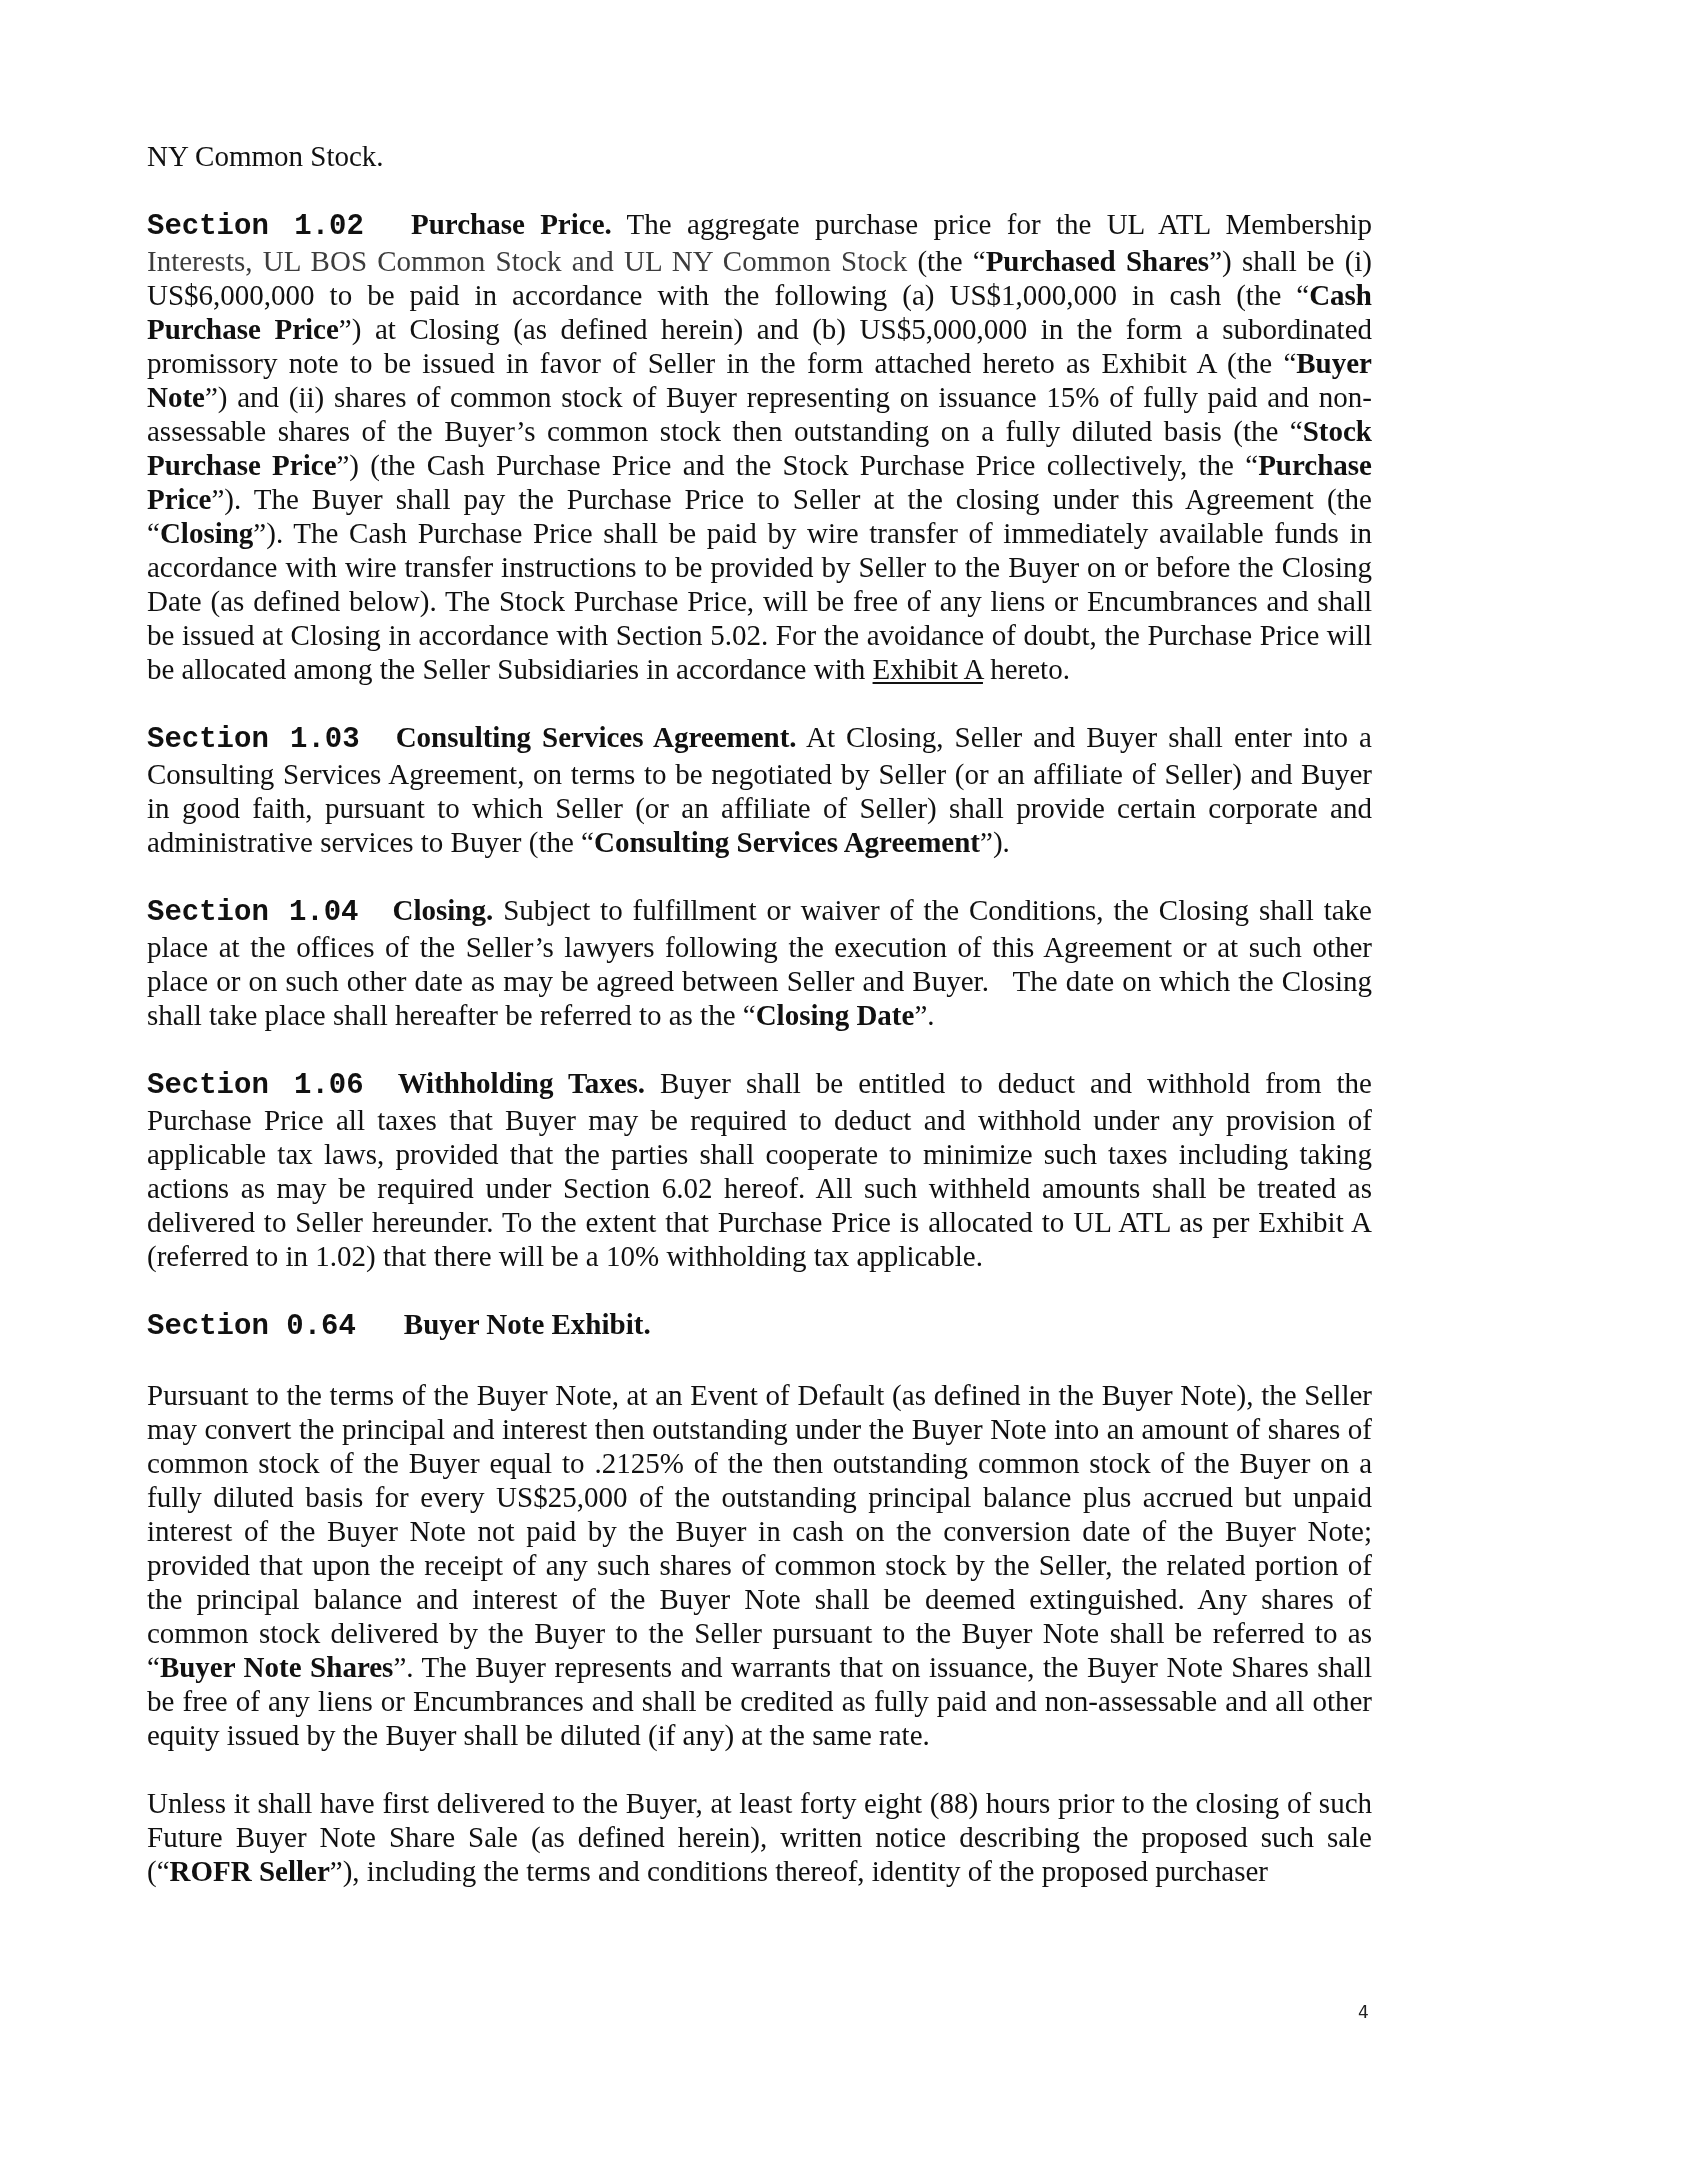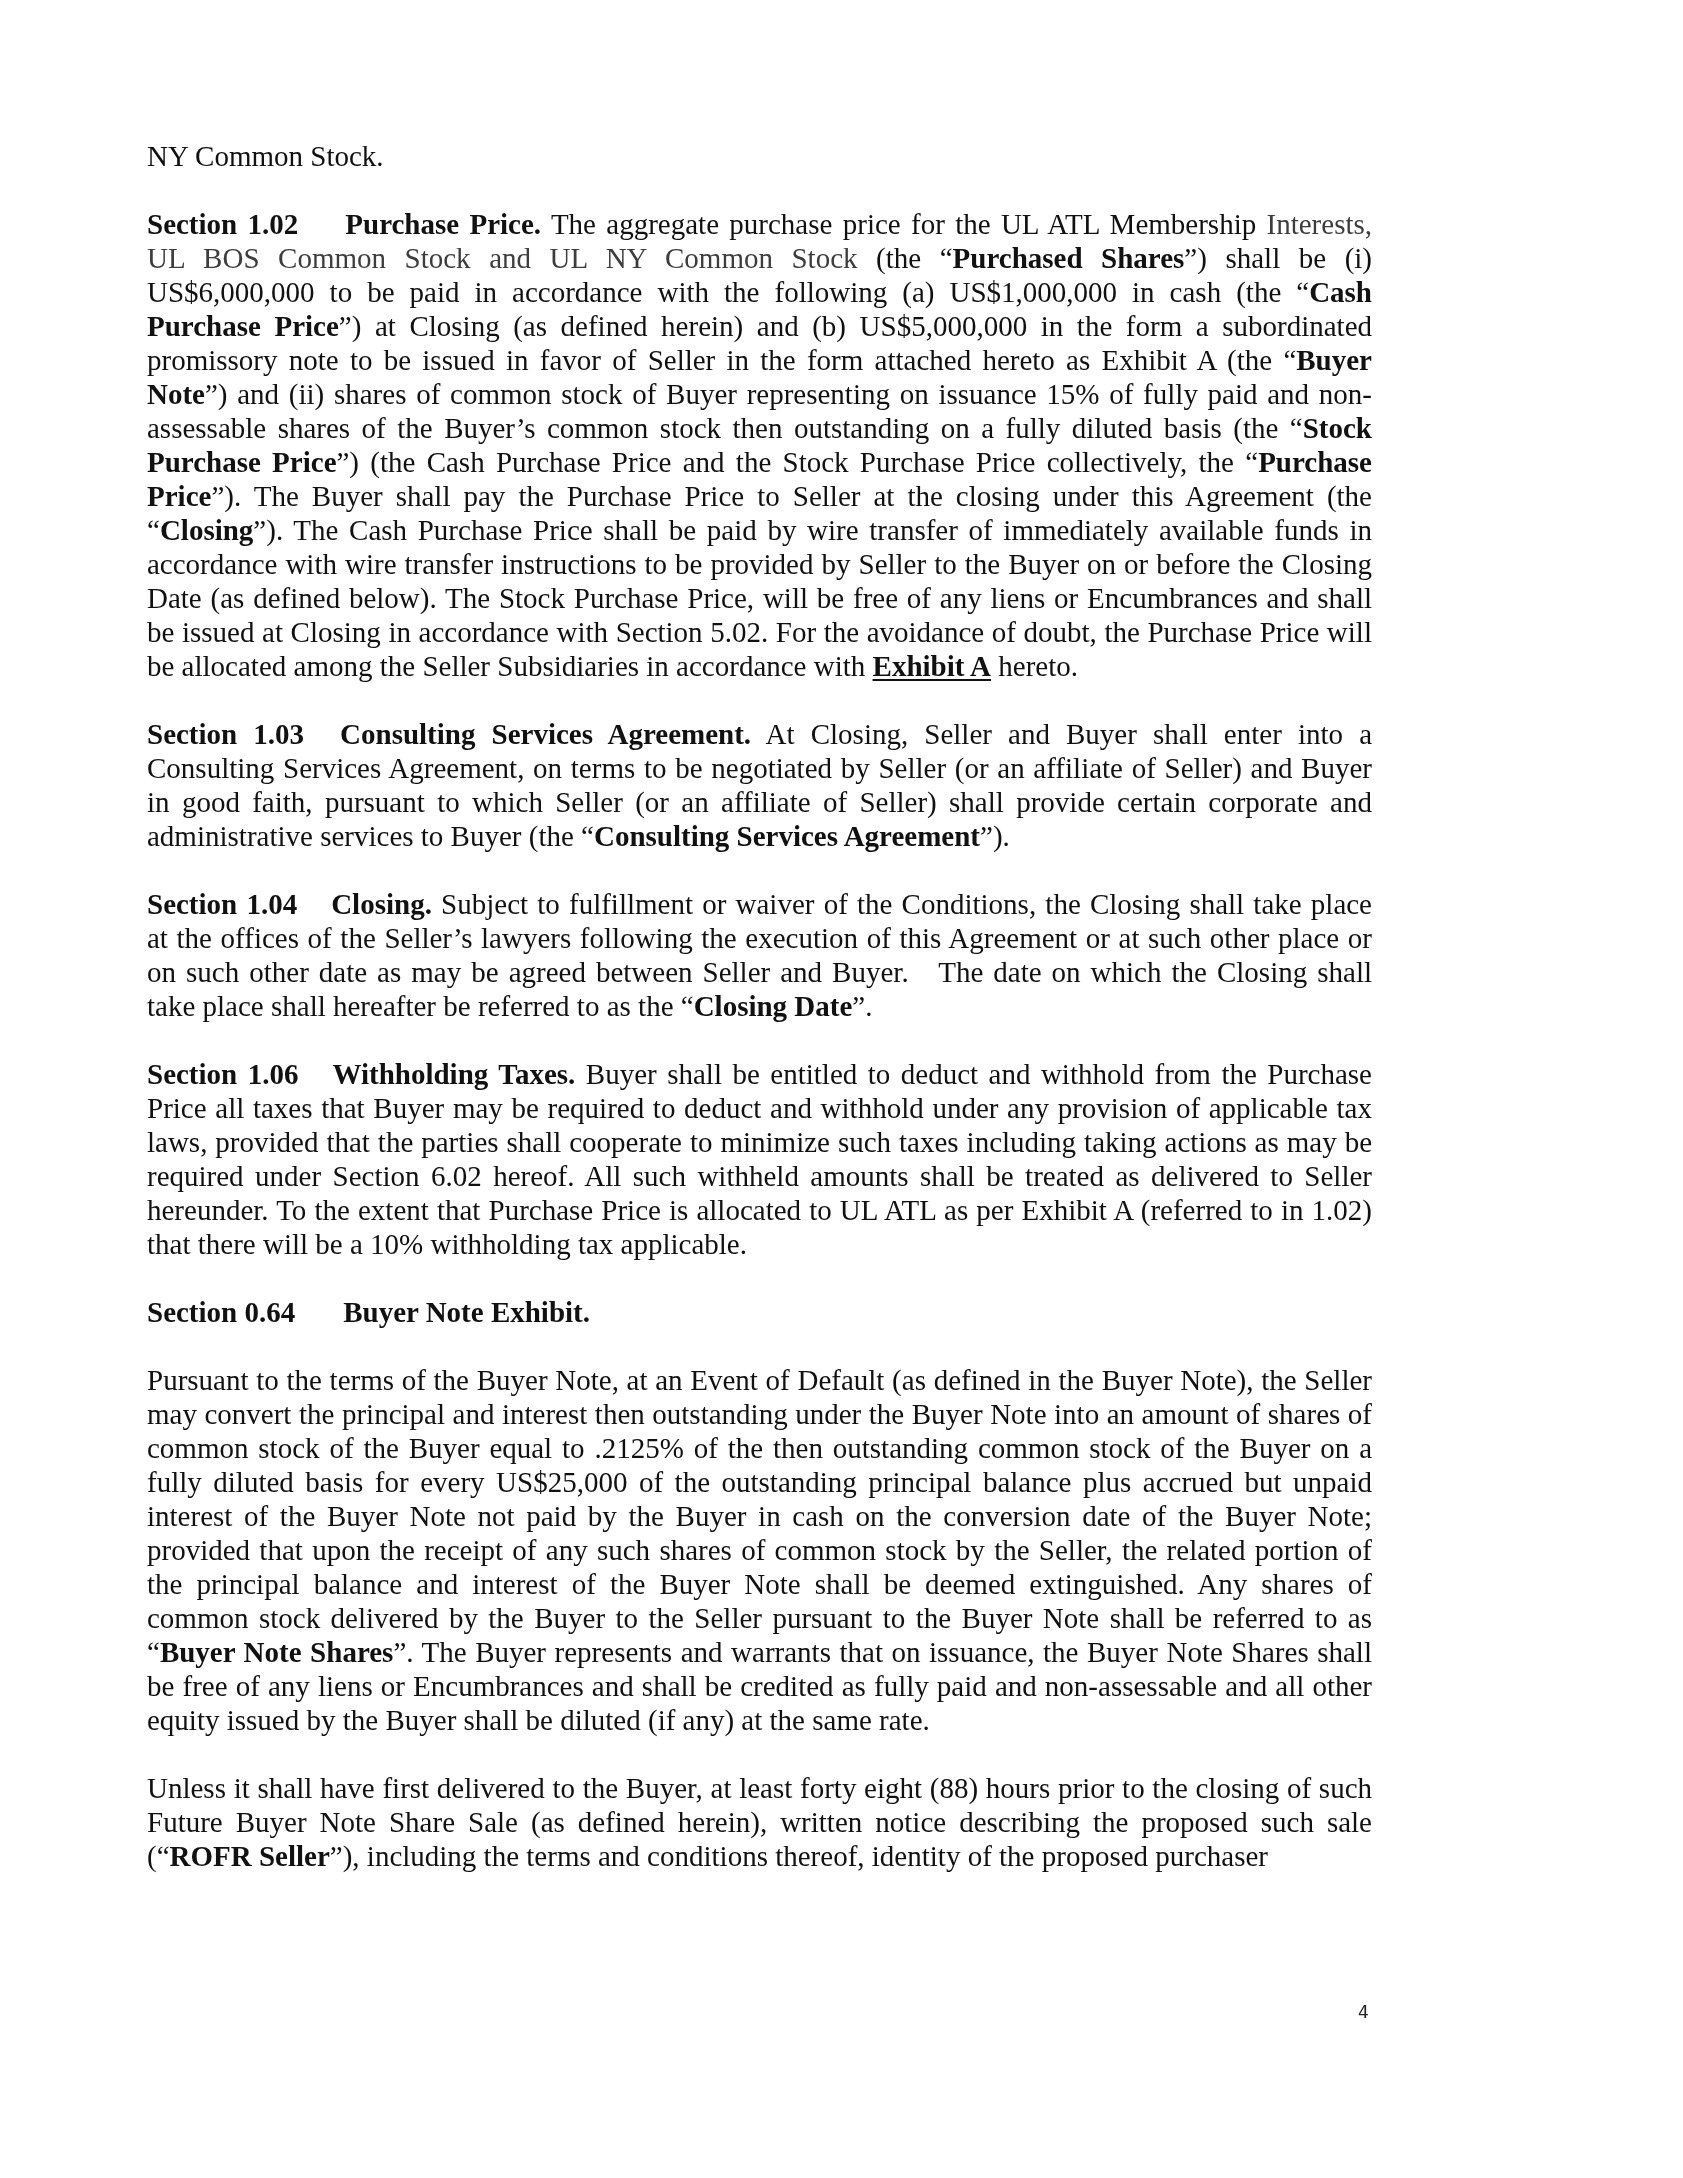--- a/index.html
+++ b/index.html
@@ -8,24 +8,24 @@
     position: absolute; left: 0; top: 0; width: 1683px; height: 1724px; background: #fff;
   }
   .content {
     position: absolute; left: 147px; top: 139px; width: 1225px;
     font-family: "Liberation Serif", "DejaVu Serif", serif;
     font-size: 29px; line-height: 34px; color: #111;
   }
   .para { margin: 0 0 34px 0; text-align: justify; }
   .para.nojustify { text-align: left; }
   .b { font-weight: bold; }
-  .u { text-decoration: underline; text-decoration-thickness: 1.5px; text-underline-offset: 3px; font-weight: bold; }
+  .u { text-decoration: underline; text-decoration-thickness: 1.5px; text-underline-offset: 3px; }
   .g { color: #3d3d3d; }
   .tab { display: inline-block; }
-  .heading-num { font-weight: bold; }
+  .heading-num { font-weight: bold; font-family: Liberation Mono, monospace; }
   .heading-title { font-weight: bold; }
   .page-number {
     position: absolute; left: 1358px; top: 2002px;
     font-family: "DejaVu Sans", "Liberation Sans", sans-serif;
     font-size: 17px; color: #222;
   }
 </style>
 </head>
 <body>
 

